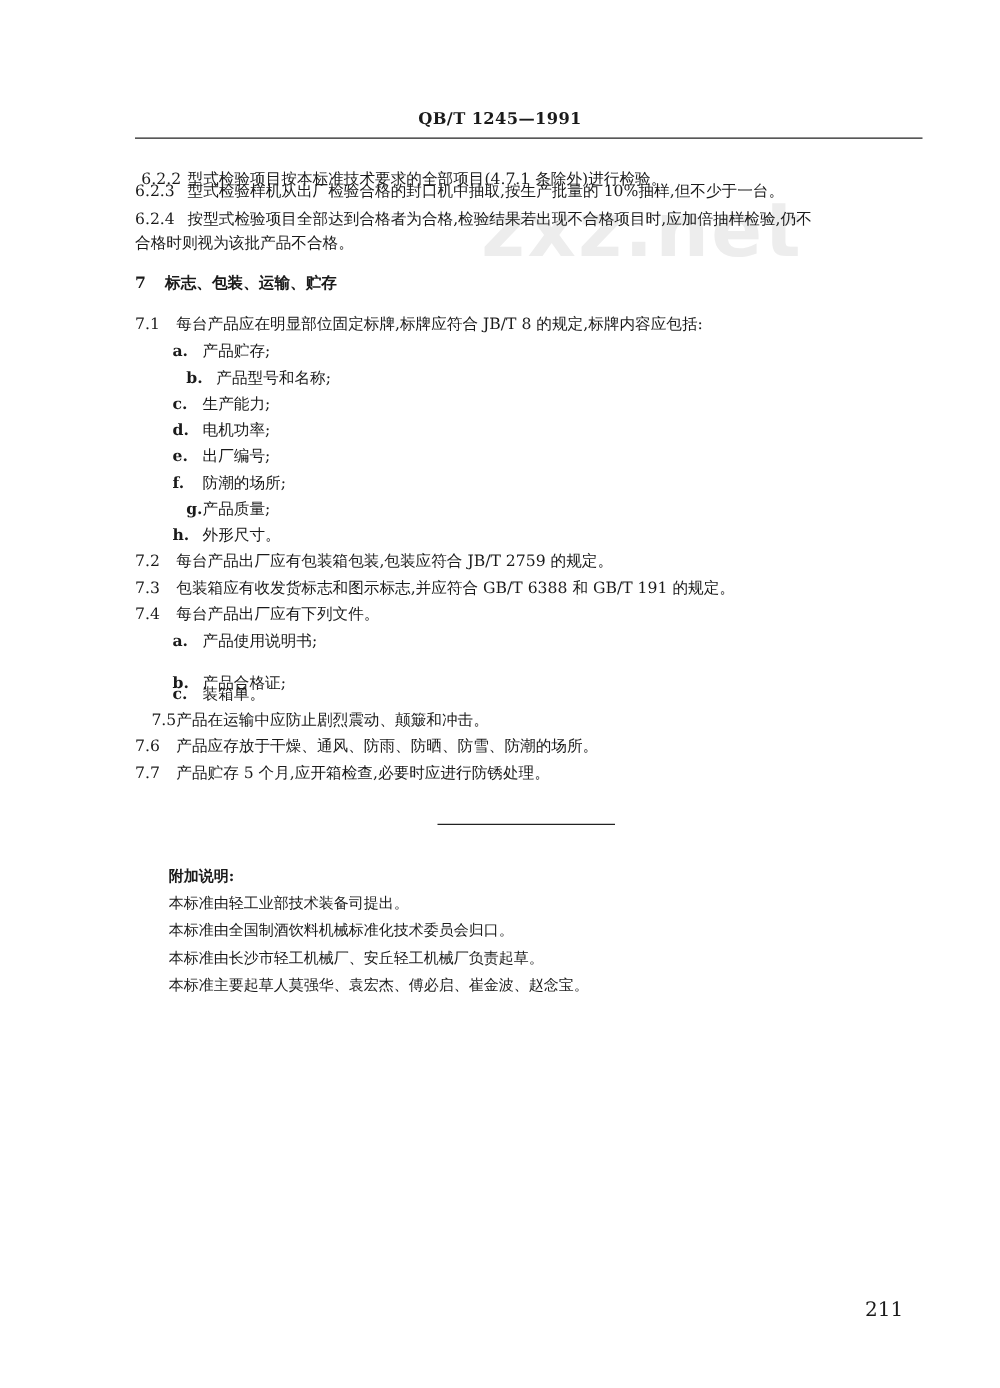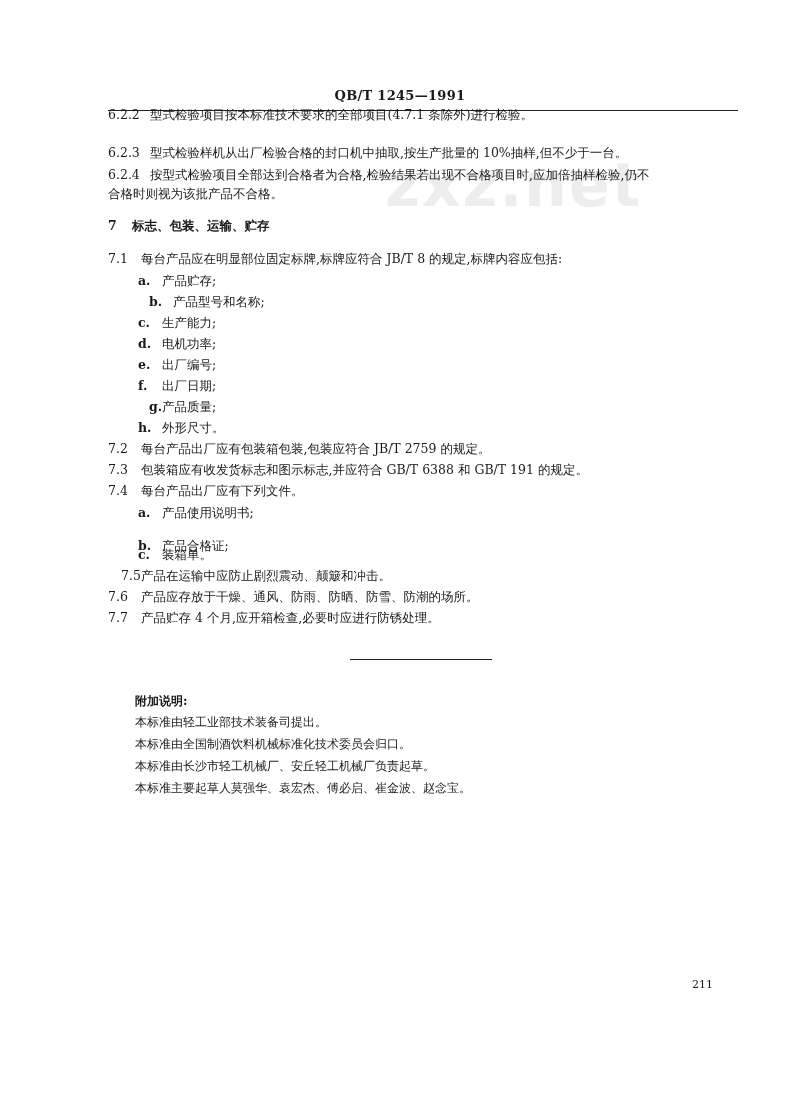--- a/index.html
+++ b/index.html
@@ -7,31 +7,31 @@
          font-family:"DejaVu Serif", "Liberation Serif", serif; color:#1a1a1a; }
   .page { position:absolute; left:0; top:0; width:788px; height:1110px; }
   .header { position:absolute; top:88px; left:0; width:800px; text-align:center; font-size:13px; font-weight:bold; letter-spacing:0.3px; }
   .hrule { position:absolute; top:110px; left:108px; width:630px; height:0; border-top:1.5px solid #222; }
   .watermark { position:absolute; left:385px; top:150px; font-family:"DejaVu Sans", sans-serif; font-size:60px; font-weight:bold; color:#ededed; letter-spacing:2px; z-index:0;text-align:center; }
   .line { position:absolute; font-size:12.5px; line-height:18px; white-space:nowrap; z-index:1; }
   .num { display:inline-block; width:33px; }
   .sub { display:inline-block; width:24px; font-weight:bold; }
   .bold { font-weight:bold; }
   .short-rule { position:absolute; top:659px; left:350px; width:142px; border-top:1.2px solid #222; }
-  .pagenum { position:absolute; top:978px; left:692px; font-size:11px; }
+  .pagenum { position:absolute; top:1038px; left:692px; font-size:16px; }
 </style>
 </head>
 <body>
 
 <div class="page">
   <div class="header">QB/T 1245—1991</div>
   <div class="hrule"></div>
   <div class="watermark">zxz.net</div>
 
-  <div class="line" style="top:106px;left:108px;">
+  <div class="line" style="top:134px;left:108px;text-align:center;">
     <span class="num" style="width:42px">6.2.2</span><span>型式检验项目按本标准技术要求的全部项目(4.7.1 条除外)进行检验。</span>
   </div>
   <div class="line" style="top:144px;left:108px;">
     <span class="num" style="width:42px">6.2.3</span><span>型式检验样机从出厂检验合格的封口机中抽取,按生产批量的 10%抽样,但不少于一台。</span>
   </div>
   <div class="line" style="top:166px;left:108px;">
     <span class="num" style="width:42px">6.2.4</span><span>按型式检验项目全部达到合格者为合格,检验结果若出现不合格项目时,应加倍抽样检验,仍不</span>
   </div>
   <div class="line" style="top:185px;left:108px;">合格时则视为该批产品不合格。</div>
 
@@ -40,21 +40,21 @@
   </div>
 
   <div class="line" style="top:250px;left:108px;">
     <span class="num">7.1</span><span>每台产品应在明显部位固定标牌,标牌应符合 JB/T 8 的规定,标牌内容应包括:</span>
   </div>
   <div class="line" style="top:272px;left:138px;"><span class="sub">a.</span><span>产品贮存;</span></div>
   <div class="line" style="top:293px;left:138px;margin-left:11px;"><span class="sub">b.</span><span>产品型号和名称;</span></div>
   <div class="line" style="top:314px;left:138px;"><span class="sub">c.</span><span>生产能力;</span></div>
   <div class="line" style="top:335px;left:138px;"><span class="sub">d.</span><span>电机功率;</span></div>
   <div class="line" style="top:356px;left:138px;"><span class="sub">e.</span><span>出厂编号;</span></div>
-  <div class="line" style="top:377px;left:138px;"><span class="sub">f.</span><span>出厂日期;</span></div>
+  <div class="line" style="top:377px;left:138px;"><span class="sub">f.</span><span>防潮的场所;</span></div>
   <div class="line" style="top:398px;left:138px;text-align:right;"><span class="sub">g.</span><span>产品质量;</span></div>
   <div class="line" style="top:419px;left:138px;"><span class="sub">h.</span><span>外形尺寸。</span></div>
 
   <div class="line" style="top:440px;left:108px;">
     <span class="num">7.2</span><span>每台产品出厂应有包装箱包装,包装应符合 JB/T 2759 的规定。</span>
   </div>
   <div class="line" style="top:461px;left:108px;">
     <span class="num">7.3</span><span>包装箱应有收发货标志和图示标志,并应符合 GB/T 6388 和 GB/T 191 的规定。</span>
   </div>
   <div class="line" style="top:482px;left:108px;">
@@ -64,21 +64,21 @@
   <div class="line" style="top:537px;left:138px;"><span class="sub">b.</span><span>产品合格证;</span></div>
   <div class="line" style="top:546px;left:138px;"><span class="sub">c.</span><span>装箱单。</span></div>
 
   <div class="line" style="top:567px;left:108px;text-align:right;">
     <span class="num">7.5</span><span>产品在运输中应防止剧烈震动、颠簸和冲击。</span>
   </div>
   <div class="line" style="top:588px;left:108px;">
     <span class="num">7.6</span><span>产品应存放于干燥、通风、防雨、防晒、防雪、防潮的场所。</span>
   </div>
   <div class="line" style="top:609px;left:108px;">
-    <span class="num">7.7</span><span>产品贮存 4 个月,应开箱检查,必要时应进行防锈处理。</span>
+    <span class="num">7.7</span><span>产品贮存 5 个月,应开箱检查,必要时应进行防锈处理。</span>
   </div>
 
   <div class="short-rule"></div>
 
   <div class="line bold" style="top:692px;left:135px;font-size:12px;">附加说明:</div>
   <div class="line" style="top:713px;left:135px;font-size:12px;">本标准由轻工业部技术装备司提出。</div>
   <div class="line" style="top:735px;left:135px;font-size:12px;">本标准由全国制酒饮料机械标准化技术委员会归口。</div>
   <div class="line" style="top:757px;left:135px;font-size:12px;">本标准由长沙市轻工机械厂、安丘轻工机械厂负责起草。</div>
   <div class="line" style="top:779px;left:135px;font-size:12px;text-align:center;">本标准主要起草人莫强华、袁宏杰、傅必启、崔金波、赵念宝。</div>
 

